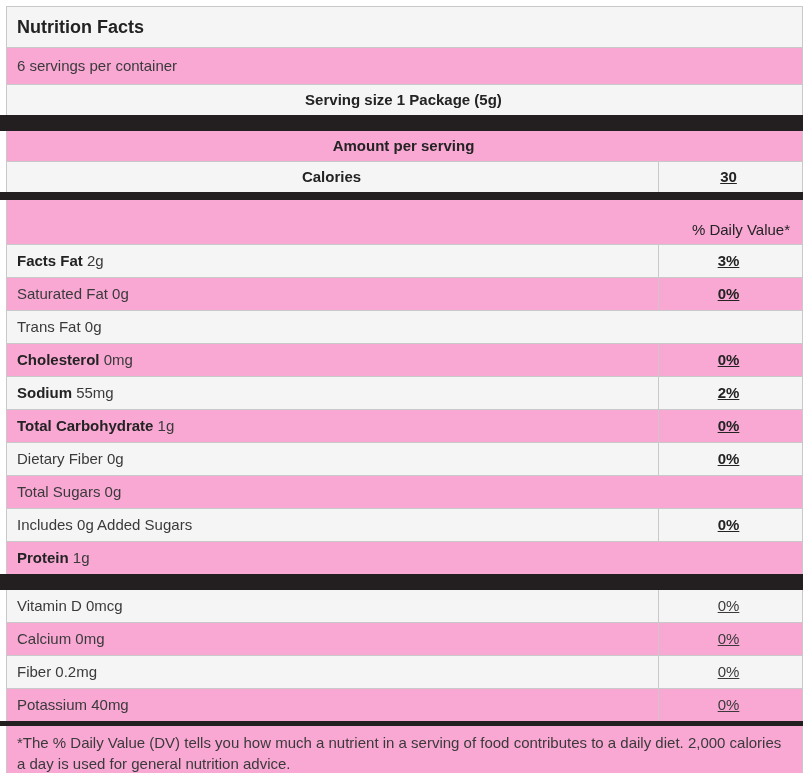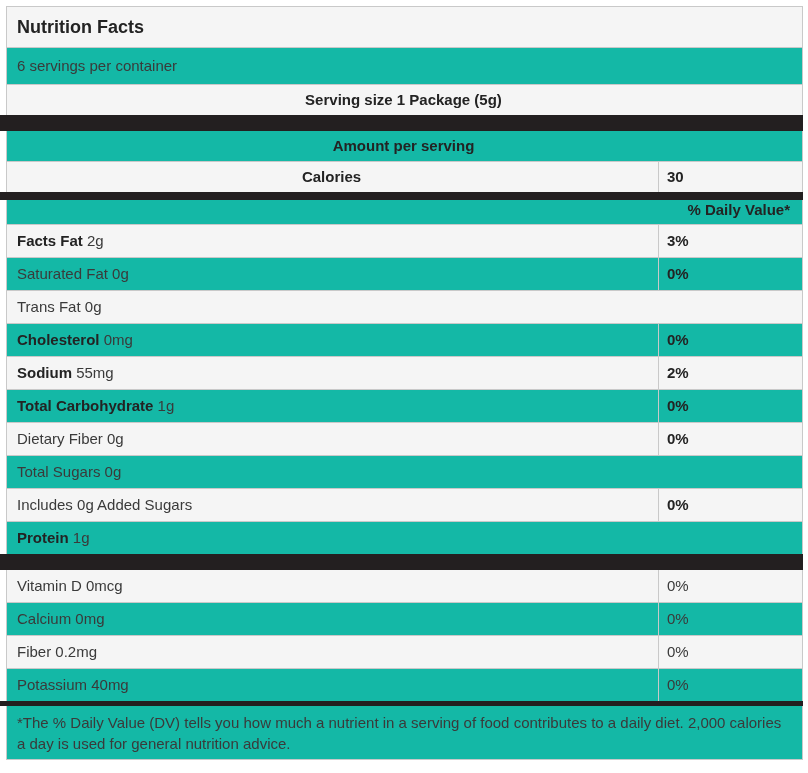--- a/index.html
+++ b/index.html
@@ -14,56 +14,57 @@
     width: 795px;
     border: 1px solid var(--border, #c9c9c9);
     color: var(--text, #3a3a3a);
     font-size: 15px;
     background: #ffffff;
   }
   .row {
     display: flex;
     align-items: stretch;
     border-bottom: 1px solid var(--border, #c9c9c9);
-    background: #14b8a6;
+    background: #f9a8d4;
   }
   .row.gray { background: var(--row_alt, #f5f5f5); }
   .row.noline { border-bottom: none; }
   .lbl {
     flex: 1;
     padding: 6px 12px 6px 10px;
     line-height: 20px;
   }
   .val {
     width: 144px;
     box-sizing: border-box;
     border-left: 1px solid var(--border, #c9c9c9);
-    text-align: left;
+    text-align: center;
     padding: 6px 12px 6px 8px;
     line-height: 20px;
     font-weight: bold;
     color: var(--text_bold, #232323);
+    text-decoration: underline;
   }
   .val.normal { font-weight: normal; color: var(--text, #3a3a3a); }
   .b { font-weight: bold; color: var(--text_bold, #232323); text-align: center; }
   .title-row .lbl {
     font-size: 18px;
     line-height: 22px;
     font-weight: bold;
     color: var(--text_bold, #232323);
     padding: 9px 12px 9px 10px;
   }
   .servings-row .lbl { padding-top: 8px; padding-bottom: 8px; }
   .size-row .lbl, .amount-row .lbl { padding-top: 5px; padding-bottom: 5px; }
   .cal-row .lbl, .cal-row .val { padding-top: 5px; padding-bottom: 5px; }
   .dv-row .lbl {
     text-align: right;
-    font-weight: bold;
+    font-weight: normal;
     color: var(--text_bold, #232323);
-    padding: 0 12px 4px 10px;
+    padding: 20px 12px 4px 10px;
   }
   .bar {
     height: 16px;
     background: var(--bar, #231f20);
     margin-left: -7px;
     margin-right: -1px;
   }
   .bar.h8 { height: 8px; }
   .bar.h5 { height: 5px; }
   .footnote-row .lbl {

